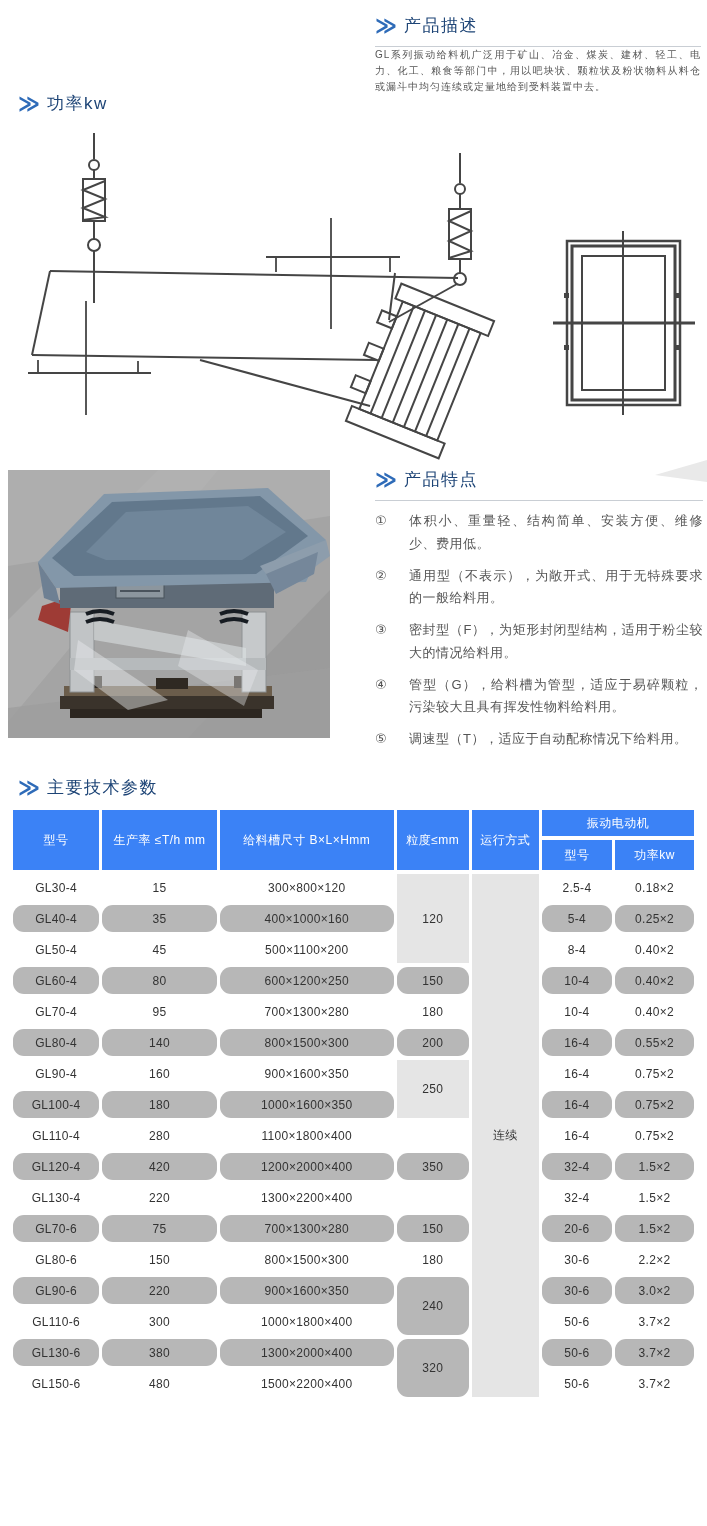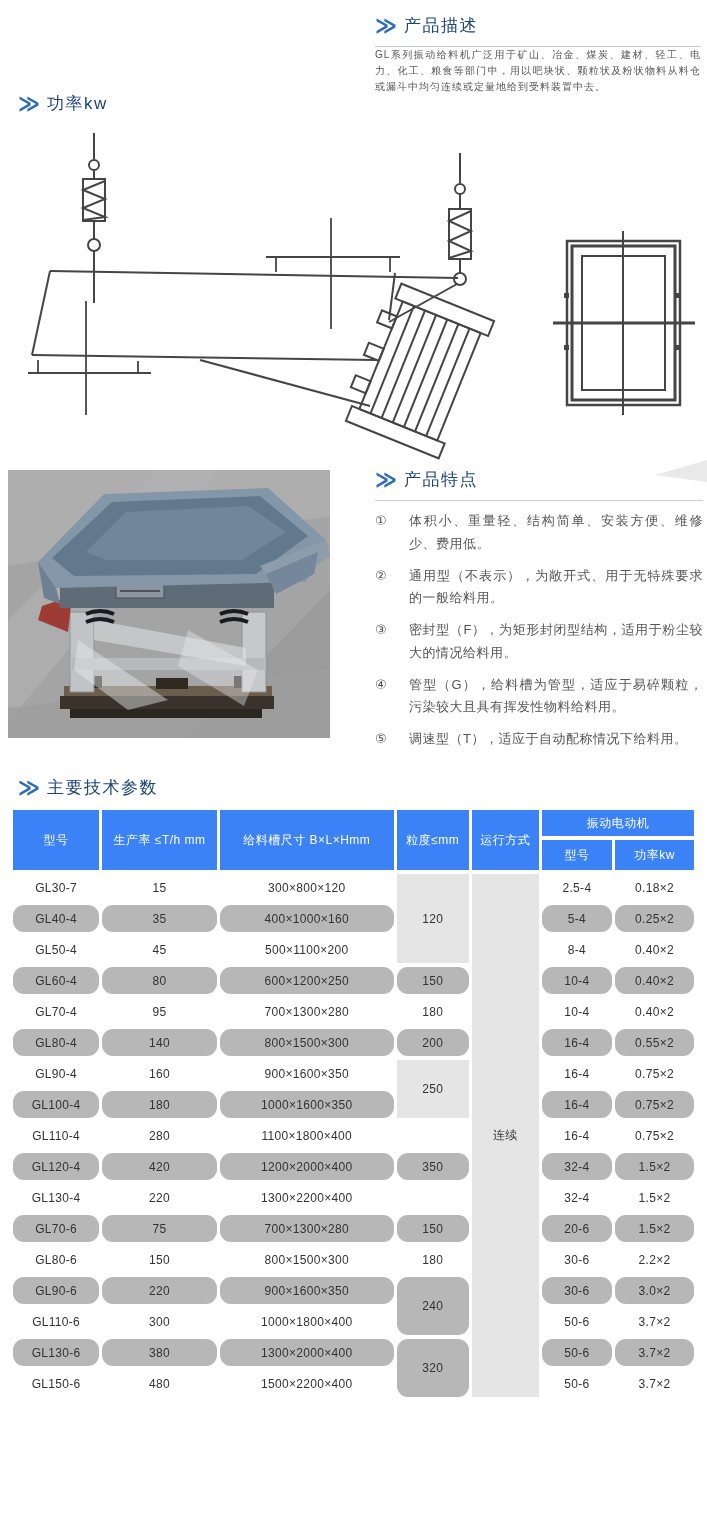--- a/index.html
+++ b/index.html
@@ -244,21 +244,21 @@
         <th rowspan="2">运行方式</th>
         <th colspan="2">振动电动机</th>
       </tr>
       <tr>
         <th>型号</th>
         <th>功率kw</th>
       </tr>
     </thead>
     <tbody>
         <tr>
-          <td>GL30-7</td>
+          <td>GL30-4</td>
           <td>15</td>
           <td>300×800×120</td>
           <td rowspan="3" class="bg-white">120</td>
           <td rowspan="17" class="bg-white">连续</td>
           <td>2.5-4</td>
           <td>0.18×2</td>
         </tr>
         <tr class="stripe">
           <td>GL40-4</td>
           <td>35</td>

